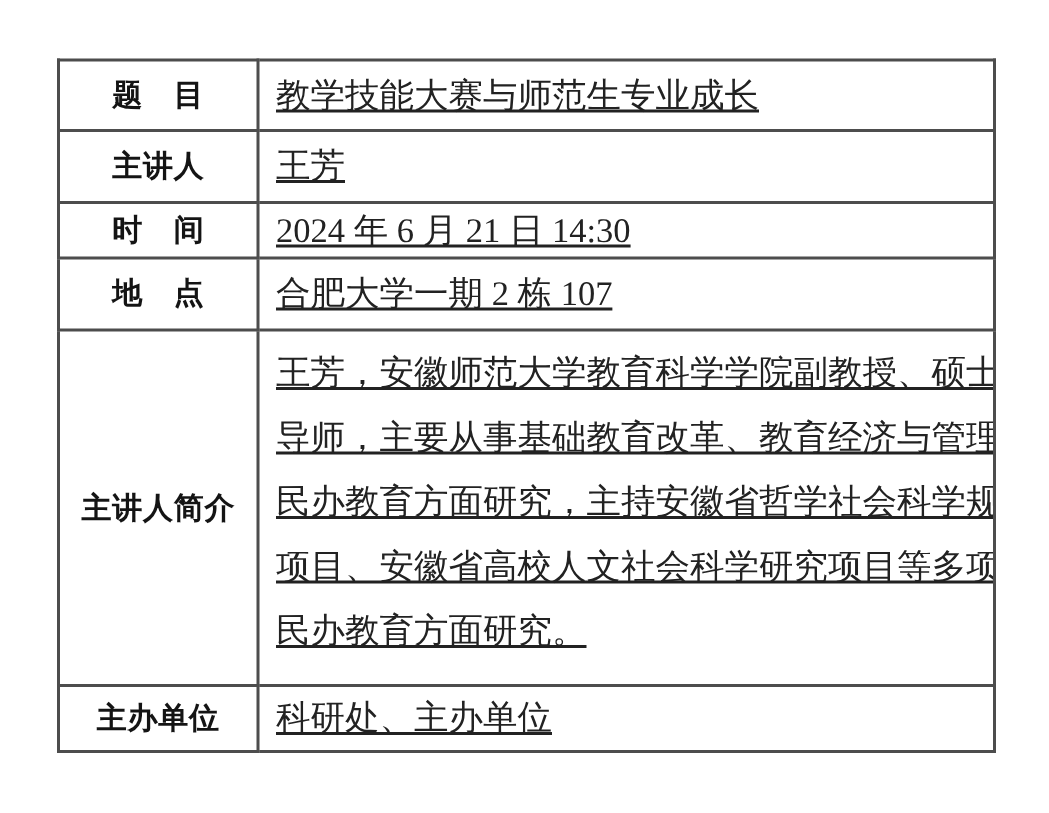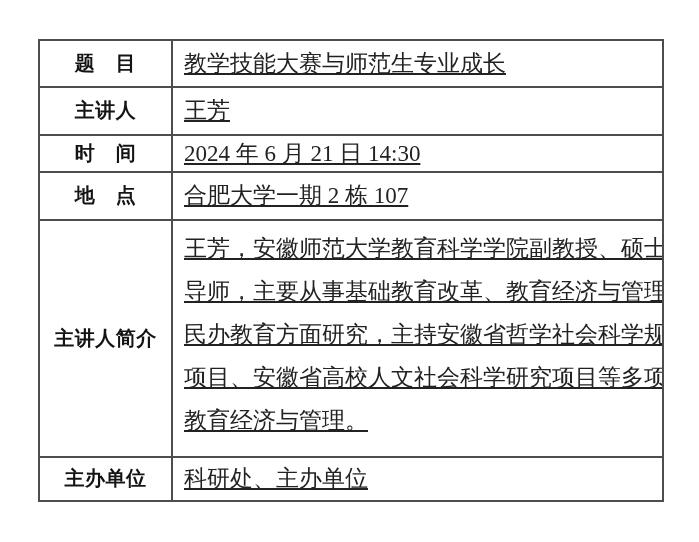--- a/index.html
+++ b/index.html
@@ -94,21 +94,21 @@
         <td class="label-cell">地　点</td>
         <td class="value-cell">合肥大学一期 2 栋 107</td>
       </tr>
       <tr class="r5">
         <td class="label-cell">主讲人简介</td>
         <td class="value-cell intro-cell">
           <div class="para-line">王芳，安徽师范大学教育科学学院副教授、硕士生</div>
           <div class="para-line">导师，主要从事基础教育改革、教育经济与管理、</div>
           <div class="para-line">民办教育方面研究，主持安徽省哲学社会科学规划</div>
           <div class="para-line">项目、安徽省高校人文社会科学研究项目等多项，</div>
-          <div class="para-line">教育经济与管理。</div>
+          <div class="para-line">民办教育方面研究。</div>
         </td>
       </tr>
       <tr class="r6">
         <td class="label-cell">主办单位</td>
         <td class="value-cell">科研处、主办单位</td>
       </tr>
     </tbody>
   </table>
 </div>
 

